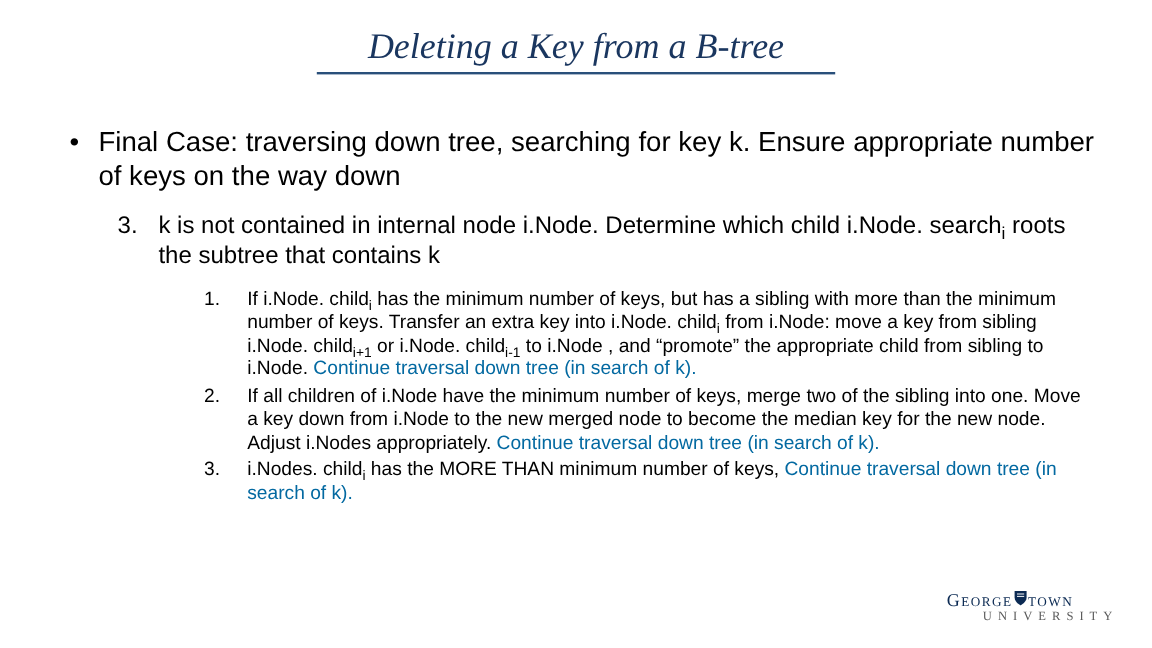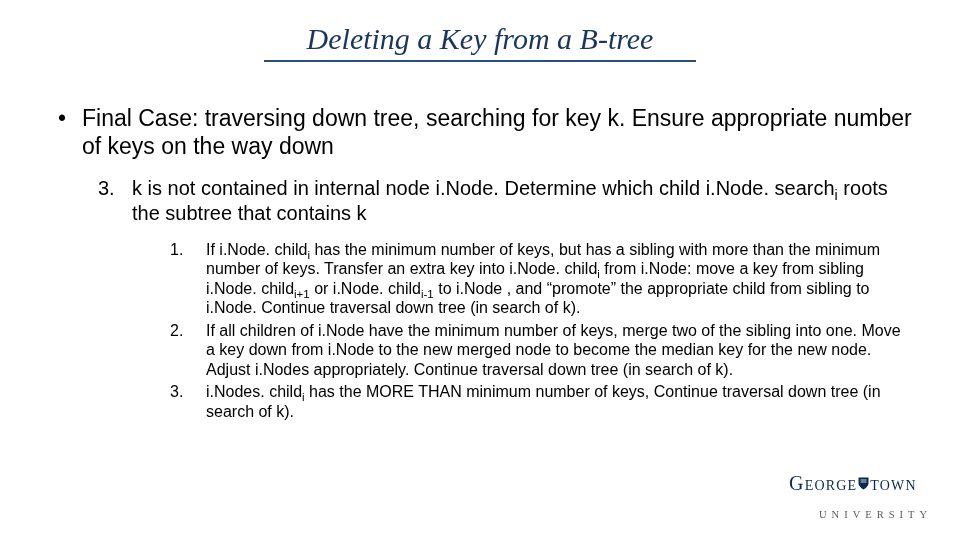--- a/index.html
+++ b/index.html
@@ -64,41 +64,41 @@
     font-size: 16px;
     line-height: 1.22;
     margin-left: 112px;
     margin-bottom: 3px;
     padding-right: 10px;
   }
   .lvl3 .num {
     width: 36px;
     flex: none;
   }
-  .red { color: #000000; }
+  .red { color: #0369a1; }
   sub { font-size: 0.72em; vertical-align: sub; line-height: 0; }
   .logo {
     position: absolute;
     right: 28px;
     bottom: 20px;
     text-align: left;
     line-height: 1;
     font-family: "Times New Roman", Georgia, serif;
   }
   .logo .line1 {
     font-variant: small-caps;
     letter-spacing: 1.2px;
-    font-size: 20px;
+    font-size: 15px;
     color: #0b2a53;
   }
   .logo .line2 {
     font-size: 10.5px;
     letter-spacing: 5px;
     color: #5b5b5b;
-    margin-top: 17px;
+    margin-top: 1px;
     margin-left: 30px;
   }
   .logo .shield {
     display: inline-block;
     vertical-align: baseline;
     margin: 0 1px;
   }
 </style>
 </head>
 <body>

